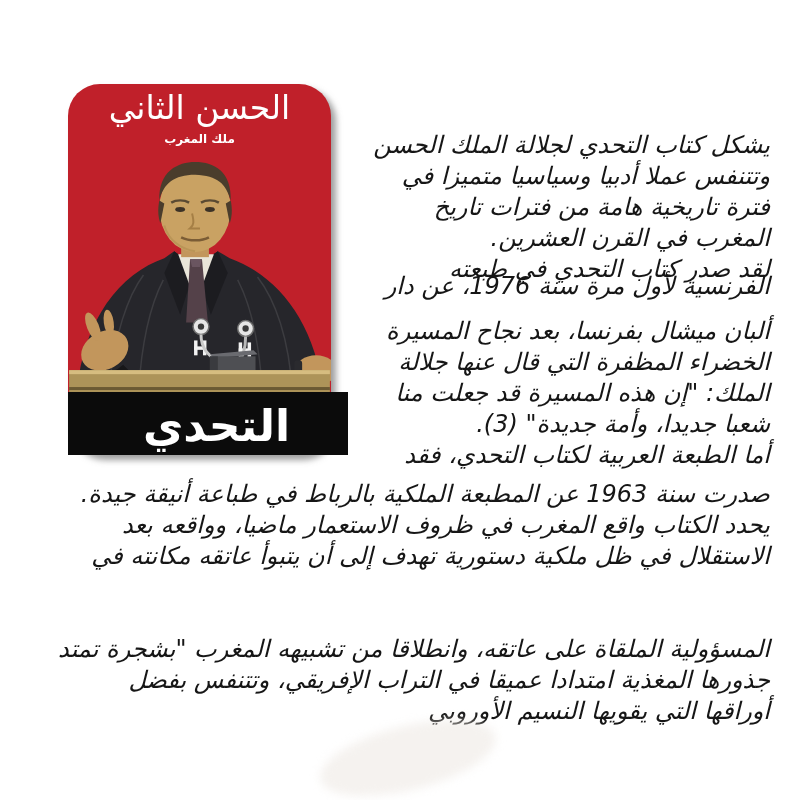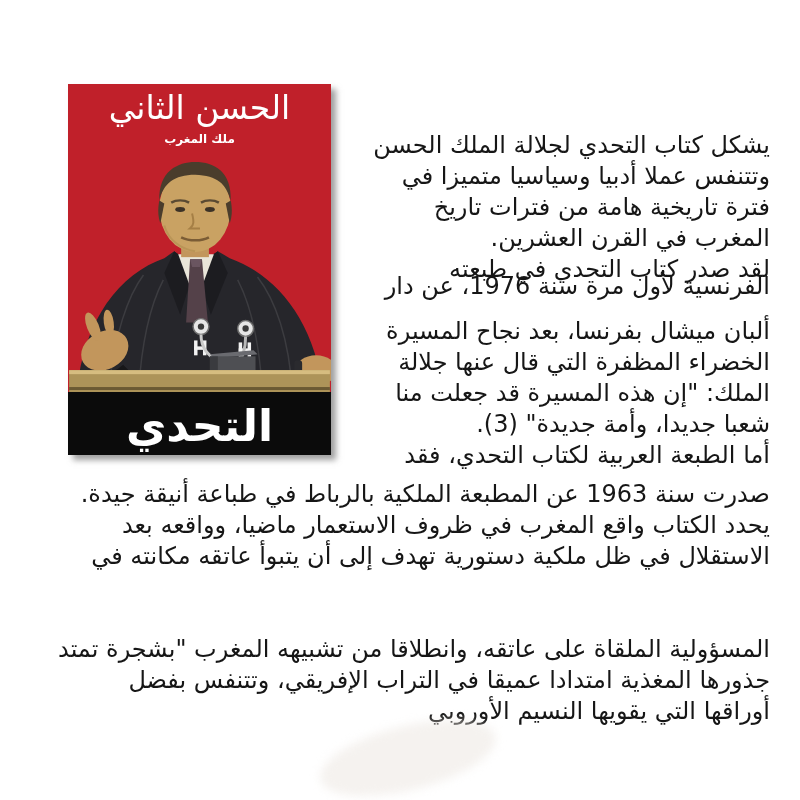--- a/index.html
+++ b/index.html
@@ -9,20 +9,21 @@
     background:#ffffff;
     overflow:hidden;
     font-family:"DejaVu Sans", sans-serif;
   }
   
   .cover{
     position:absolute;left:68px;top:84px;
     width:263px;height:371px;
     background:#c0202a;
     box-shadow:5px 5px 6px rgba(95,95,95,.6);
+    border-radius:32px;
   }
   .cover-title{
     position:absolute;top:4px;left:0;width:100%;
     text-align:center;color:#ffffff;
     font-size:33px;line-height:40px;
     direction:rtl;white-space:nowrap;
   }
   .cover-subtitle{
     position:absolute;top:48px;left:0;width:100%;
     text-align:center;color:#ffffff;
@@ -30,33 +31,34 @@
     direction:rtl;white-space:nowrap;
   }
   .cover-photo{
     position:absolute;left:0;top:72px;
     width:263px;height:236px;
   }
   .cover-band{
     position:absolute;left:0;bottom:0;
     width:263px;height:63px;
     background:#0b0b0b;
-    display:flex;align-items:center;justify-content:center;
+    display:flex;align-items:center;justify-content:center;padding-left:17px;
   }
   .cover-band-text{
     color:#ffffff;font-size:44px;font-weight:bold;
     direction:rtl;line-height:60px;
     transform:translateY(2px);
   }
   
   .line{
     position:absolute;right:30px;
     direction:rtl;white-space:nowrap;
     font-size:24px;color:#161616;
     font-weight:500;
+    font-style:italic;
   }
   
   .smudge{
     position:absolute;left:318px;top:726px;
     width:180px;height:64px;
     background:rgba(236,232,226,.55);
     border-radius:50%;
     transform:rotate(-14deg);
     filter:blur(5px);
   }

